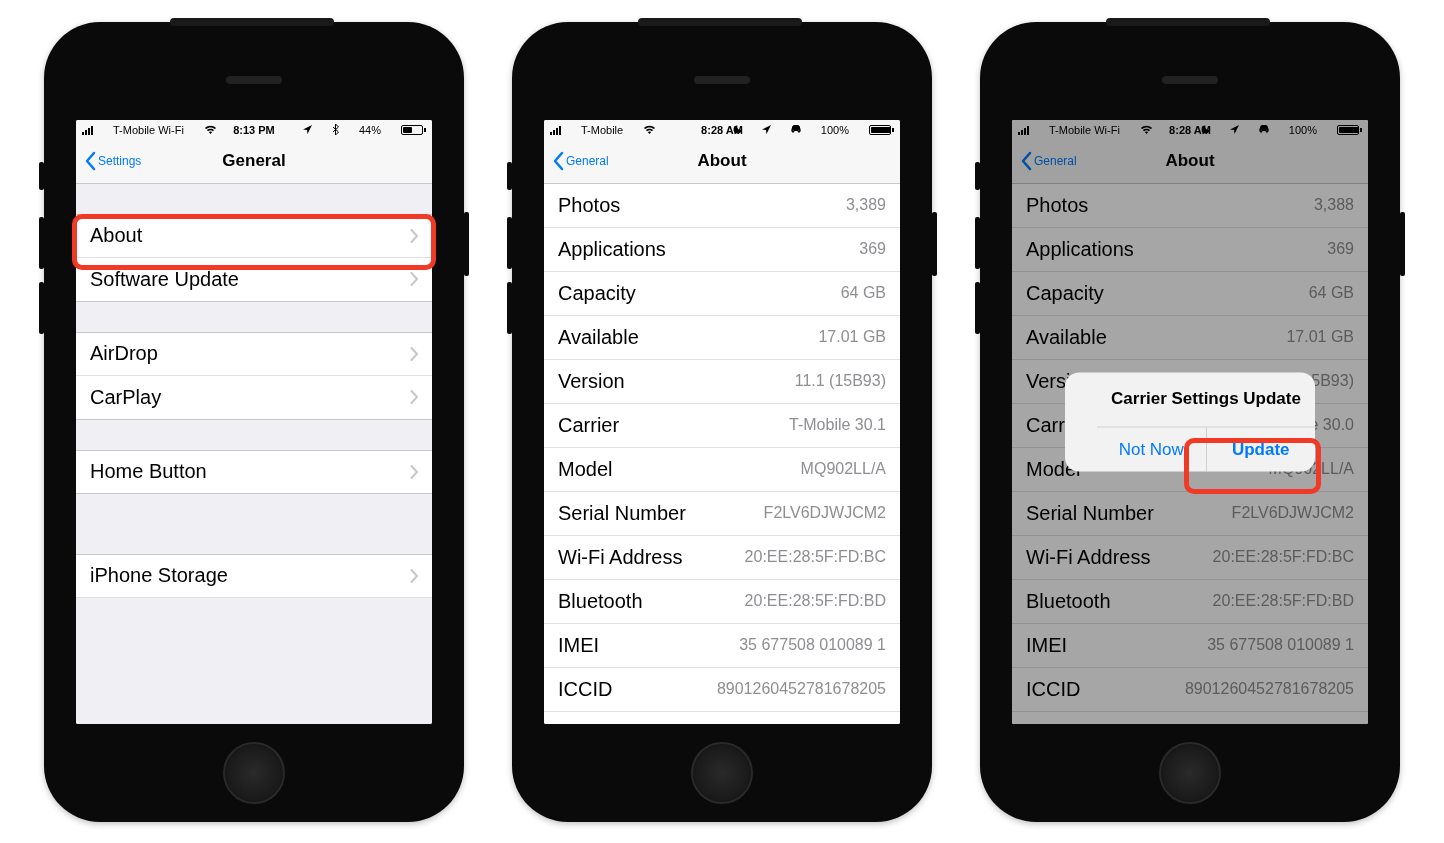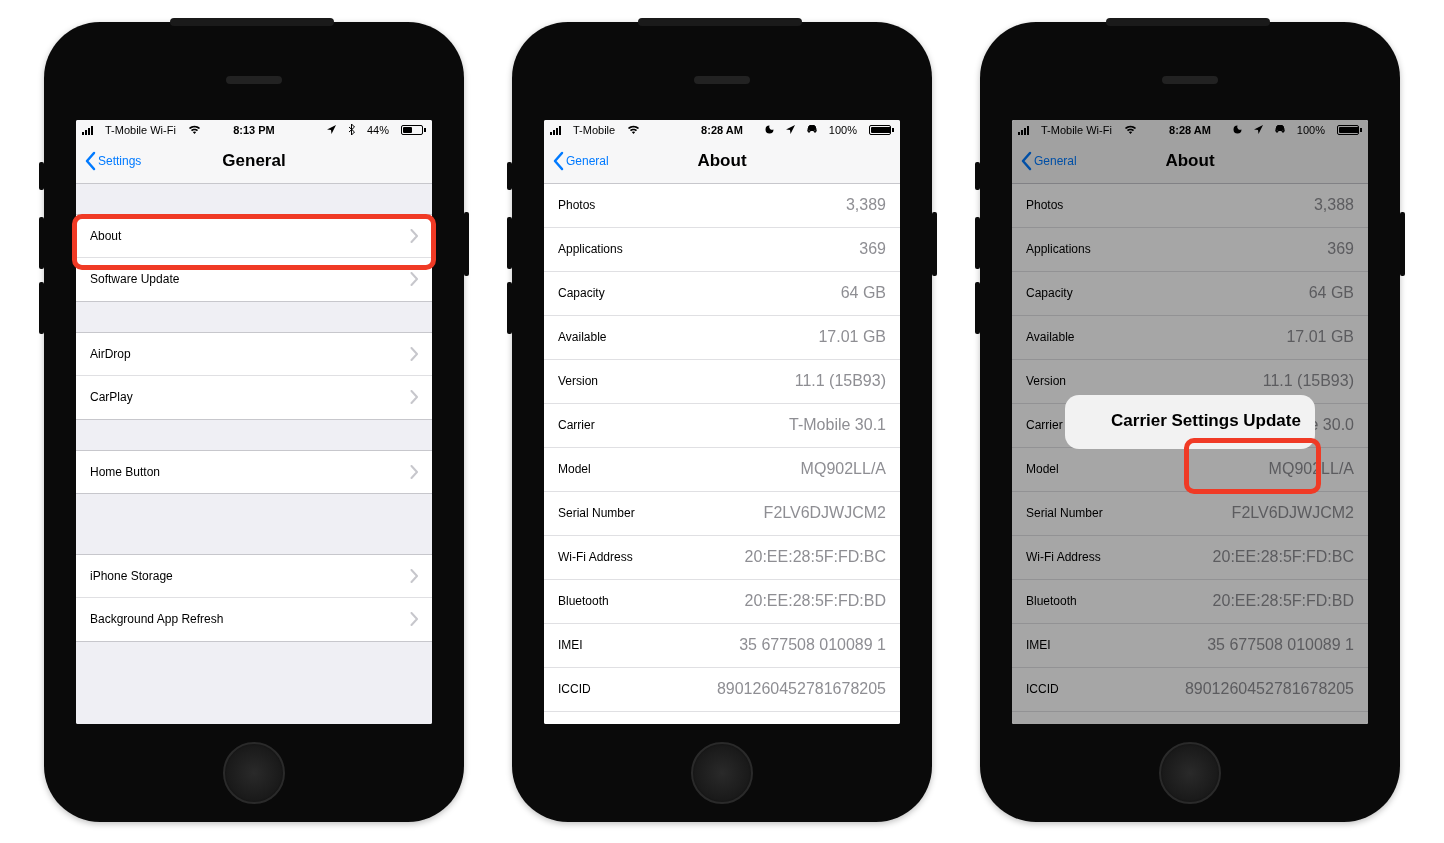--- a/index.html
+++ b/index.html
@@ -76,21 +76,21 @@
   height: 20px;
   background: #f7f7f8;
   display: flex;
   align-items: center;
   justify-content: space-between;
   font-size: 11px;
   padding: 0 6px;
   color: #000;
   position: relative;
 }
-.sb-left, .sb-right { display:flex; align-items:center; gap:12px; }
+.sb-left, .sb-right { display:flex; align-items:center; gap:20px; }
 .sb-center { position:absolute; left:50%; transform:translateX(-50%); font-weight:600; }
 .wifi-icon, .bt-icon, .loc-icon, .nav-icon, .hp-icon { display:inline-flex; }
 .signal-bars { display:inline-flex; align-items:flex-end; gap:1px; height:10px; }
 .signal-bars span { width:2px; background:#000; }
 .signal-bars span:nth-child(1){height:3px;}
 .signal-bars span:nth-child(2){height:5px;}
 .signal-bars span:nth-child(3){height:7px;}
 .signal-bars span:nth-child(4){height:9px;}
 .battery { display:inline-flex; align-items:center; }
 .battery-body { width:22px; height:10px; border:1px solid #000; border-radius:2px; position:relative; }
@@ -117,21 +117,21 @@
 .cell {
   background:#fff;
   height:44px;
   display:flex;
   align-items:center;
   justify-content:space-between;
   padding: 0 14px;
   border-bottom:1px solid #e0e0e3;
   position:relative;
 }
-.cell .label { font-size:12px; color:#000; }
+.cell .label { font-size:20px; color:#000; }
 .cell .value { font-size:16px; color:#8e8e93; text-align:right; }
 .cell .chevron {
   color:#c7c7cc;
   display:inline-flex;
 }
 
 .highlight-about {
   position:absolute;
   border:5px solid #f03a25;
   border-radius:10px;
@@ -281,28 +281,20 @@
         <div class="group-gap"></div>
         <div class="group-gap"></div>
         <div class="cell" style="border-top: 1px solid rgb(199, 199, 204);">
           <span class="label">iPhone Storage</span>
           <span class="chevron">
             <svg width="8" height="14" viewBox="0 0 8 14">
               <path d="M1.5 1 L7 7 L1.5 13" stroke="#c7c7cc" stroke-width="2" fill="none" stroke-linecap="round" stroke-linejoin="round"></path>
             </svg>
           </span>
         </div>
-        <div class="cell" style="border-bottom: 1px solid rgb(199, 199, 204);">
-          <span class="label">Background App Refresh</span>
-          <span class="chevron">
-            <svg width="8" height="14" viewBox="0 0 8 14">
-              <path d="M1.5 1 L7 7 L1.5 13" stroke="#c7c7cc" stroke-width="2" fill="none" stroke-linecap="round" stroke-linejoin="round"></path>
-            </svg>
-          </span>
-        </div>
       </div>
   </div>
   <div class="home-btn"></div>
 </div>
 
 <div class="phone">
   <div class="side-btn side-l1"></div>
     <div class="side-btn side-l2"></div>
     <div class="side-btn side-l3"></div>
     <div class="side-btn side-r"></div>
@@ -515,17 +507,21 @@
           <span class="label">ICCID</span>
           <span class="value">8901260452781678205</span>
         </div>
         <div class="cell"></div>
       </div>
     <div class="overlay-dim"></div>
     <div class="alert" id="alert3">
       <div class="alert-body">
         <div class="alert-title">Carrier Settings Update</div>
       </div>
+      <div class="alert-btns">
+        <div class="alert-btn">Not Now</div>
+        <div class="alert-btn" id="ok-btn">Update</div>
+      </div>
     </div>
     <div class="highlight-update" id="hl-update" style="left: 171.5px; top: 318.375px; width: 137.5px; height: 56px;"></div>
   </div>
   <div class="home-btn"></div>
 </div>
 
 </body></html>

